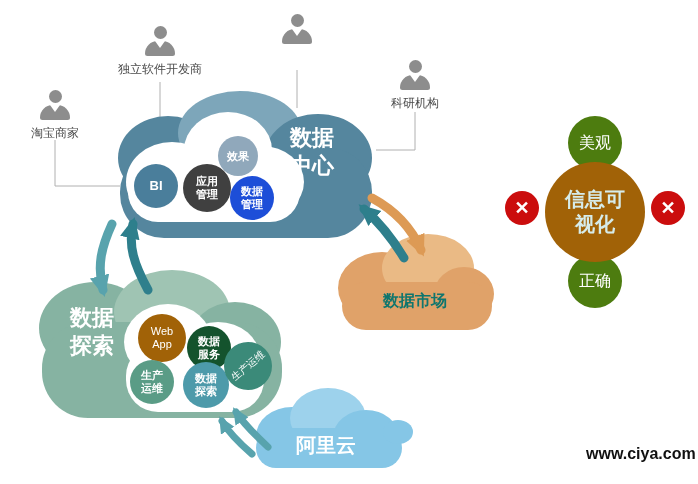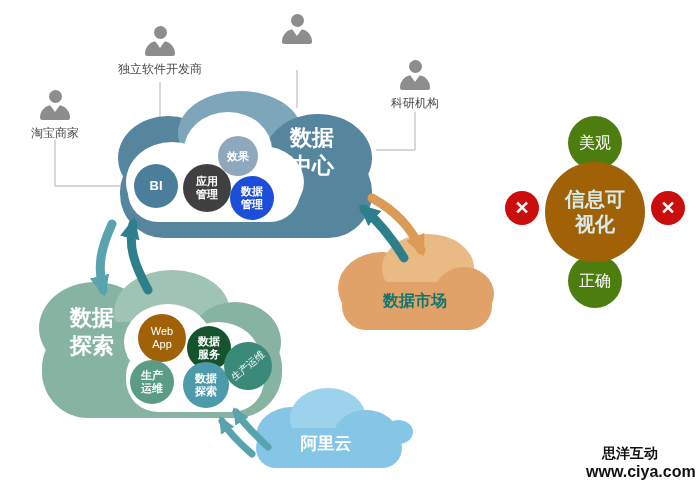--- a/index.html
+++ b/index.html
@@ -12,21 +12,21 @@
   .p-icon { width:34px; margin:0 auto; }
   .p-head { width:13px; height:13px; border-radius:50%; background:#8d8d8d; margin:0 auto 2px; }
   .p-body { width:30px; height:15px; border-radius:15px 15px 3px 3px; background:#8d8d8d; position:relative; margin:0 auto; }
   .p-body::before { content:""; position:absolute; left:50%; top:0; transform:translateX(-50%);
     border-left:5px solid transparent; border-right:5px solid transparent; border-top:7px solid #ffffff; }
   .p-label { font-size:12px; color:#4a4a4a; margin-top:5px; white-space:nowrap; }
 
   
   .cloud-title { position:absolute; color:#ffffff; font-weight:bold; font-size:22px; line-height:1.25; text-align:center; }
   .cloud-title.market { color:#0f766e; font-size:16px; line-height:1.1; }
-  .cloud-title.aliyun { font-size:17px; }
+  .cloud-title.aliyun { font-size:20px; }
 
   
   .bubble { position:absolute; border-radius:50%; display:flex; align-items:center; justify-content:center;
     color:#ffffff; text-align:center; line-height:1.15; font-size:11px; }
   .bubble span { display:block; }
   .w24 span { width:24px;font-weight:bold; }
   .w32 span { width:32px; }
   .b-bi        { left:134px; top:164px; width:44px; height:44px; background:#4a7e9b; font-size:13px; font-weight:bold; }
   .b-effect    { left:218px; top:136px; width:40px; height:40px; background:#90a8bb; }
   .b-appmgmt   { left:183px; top:164px; width:48px; height:48px; background:#404040; }
@@ -209,17 +209,16 @@
     <span>信息可视化</span>
   </div>
   <div class="viz-circle viz-x viz-x-left">
     <span>✕</span>
   </div>
   <div class="viz-circle viz-x viz-x-right">
     <span>✕</span>
   </div>
 
   <div class="watermark">
-    <div class="wm-brand">思洋互动</div>
     <div class="wm-site">www.ciya.com</div>
   </div>
 
 </div>
 
 </body></html>

